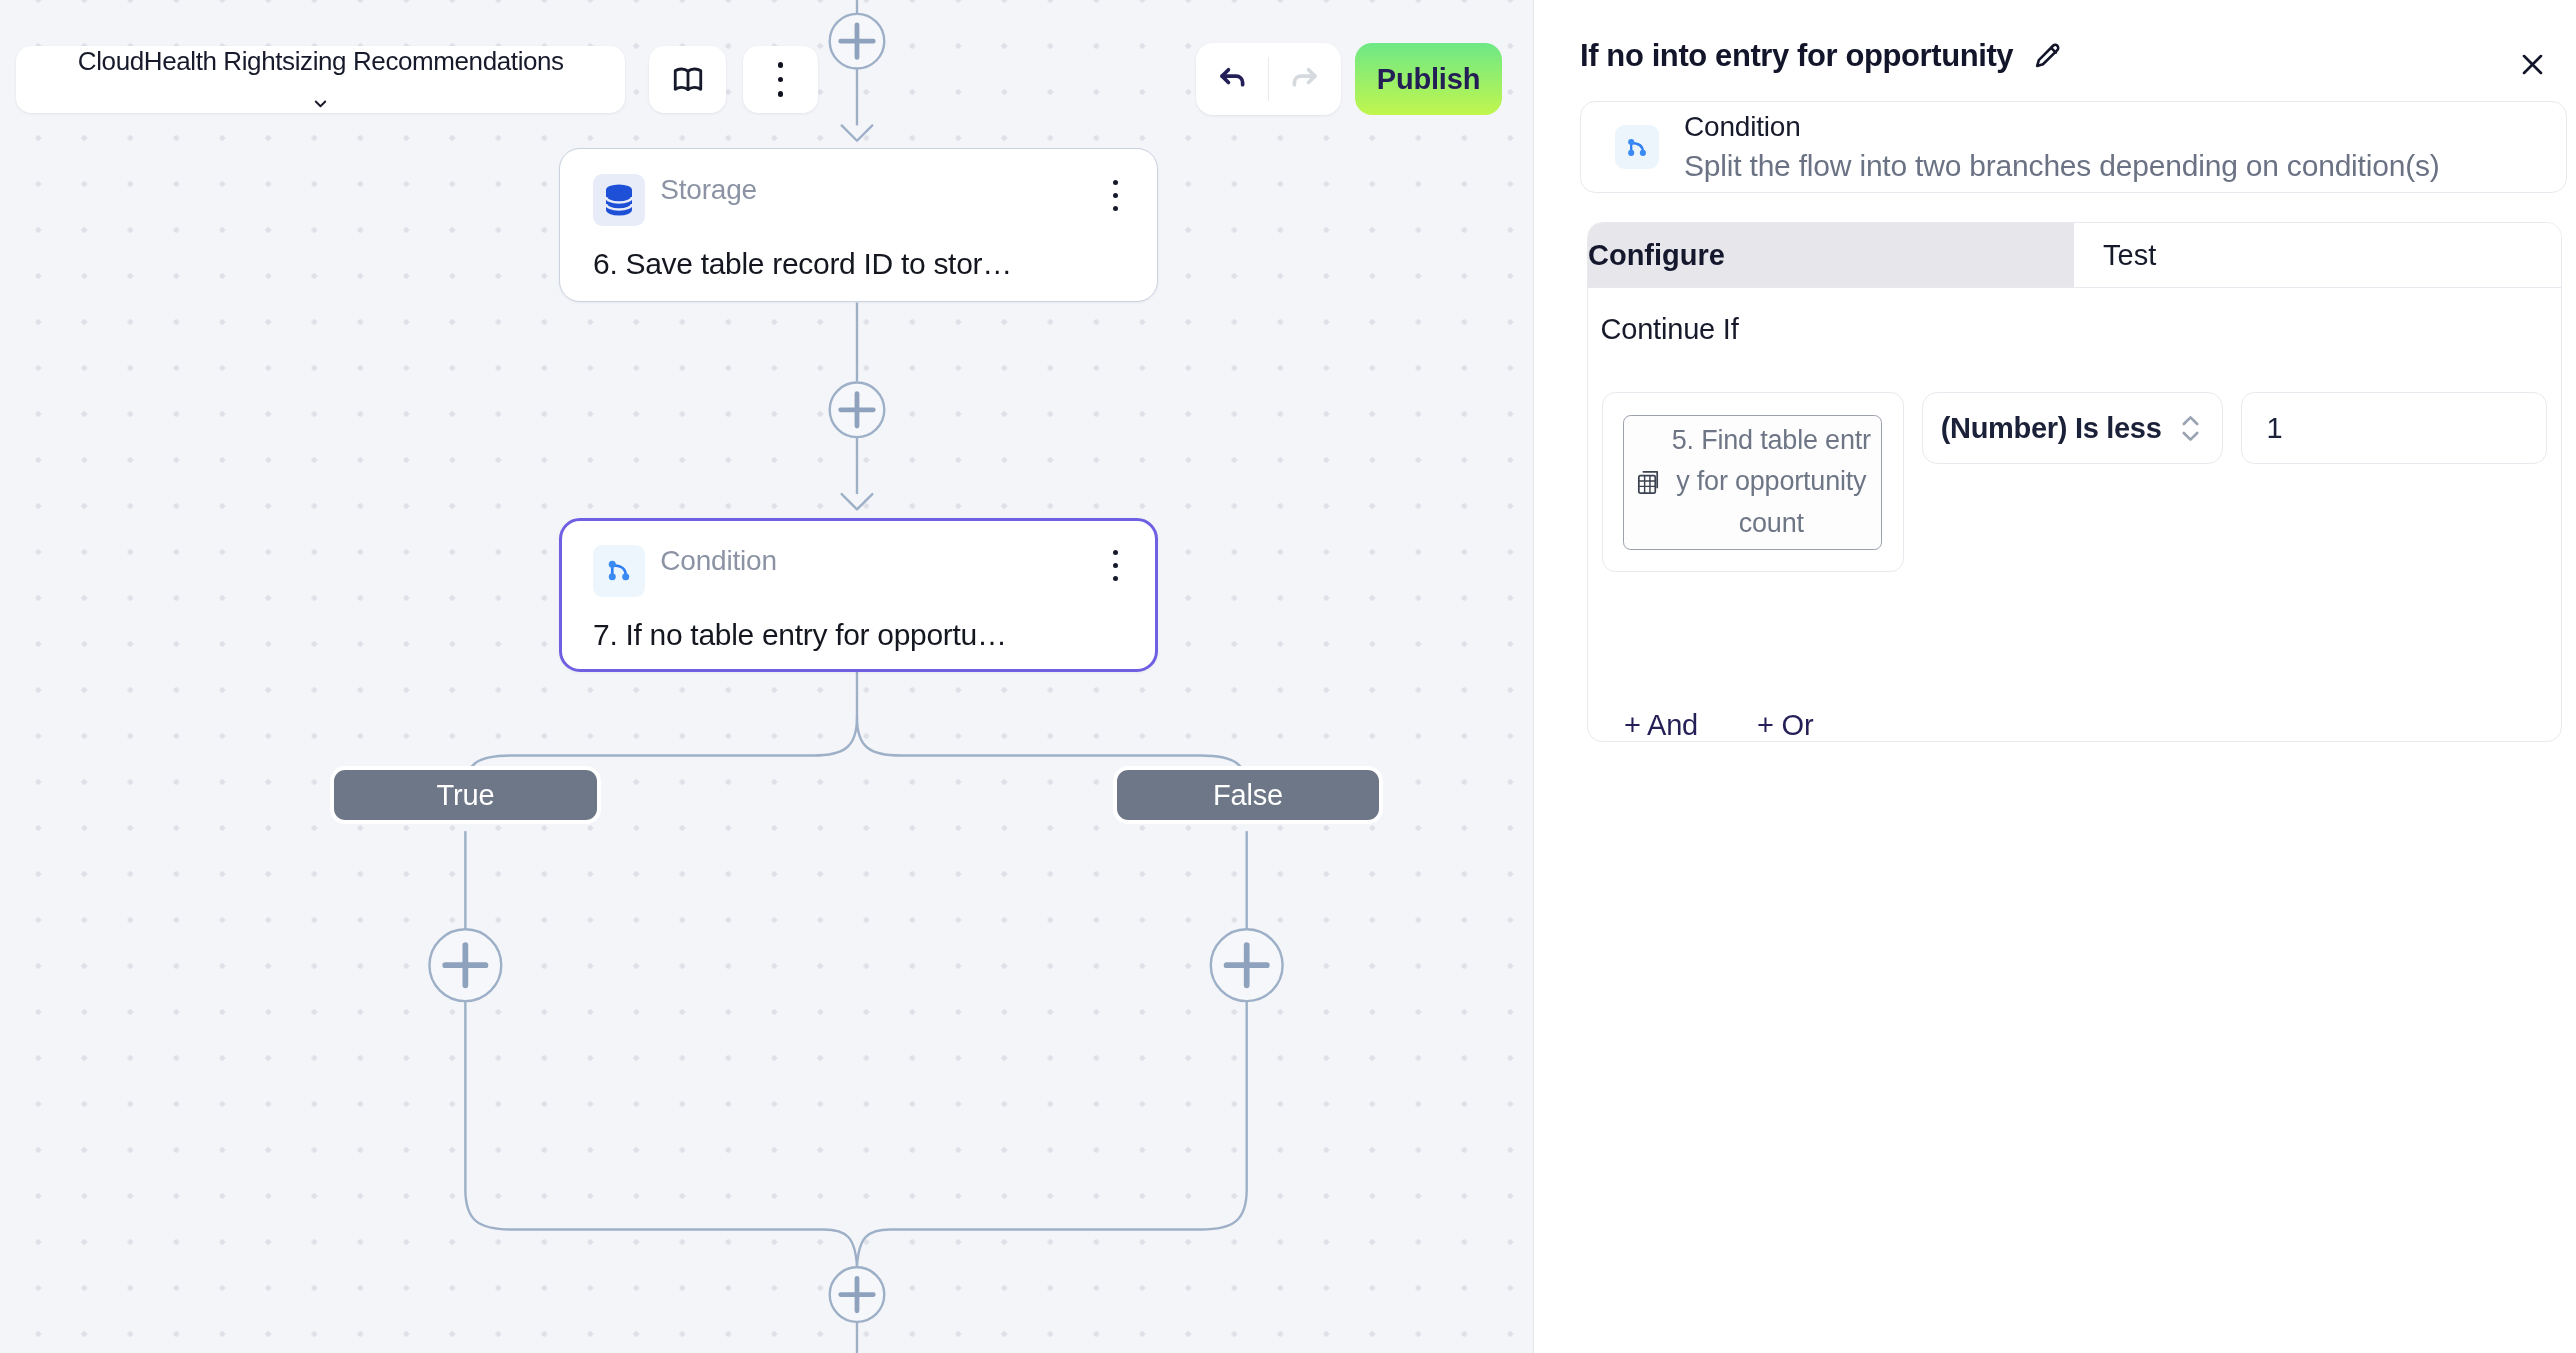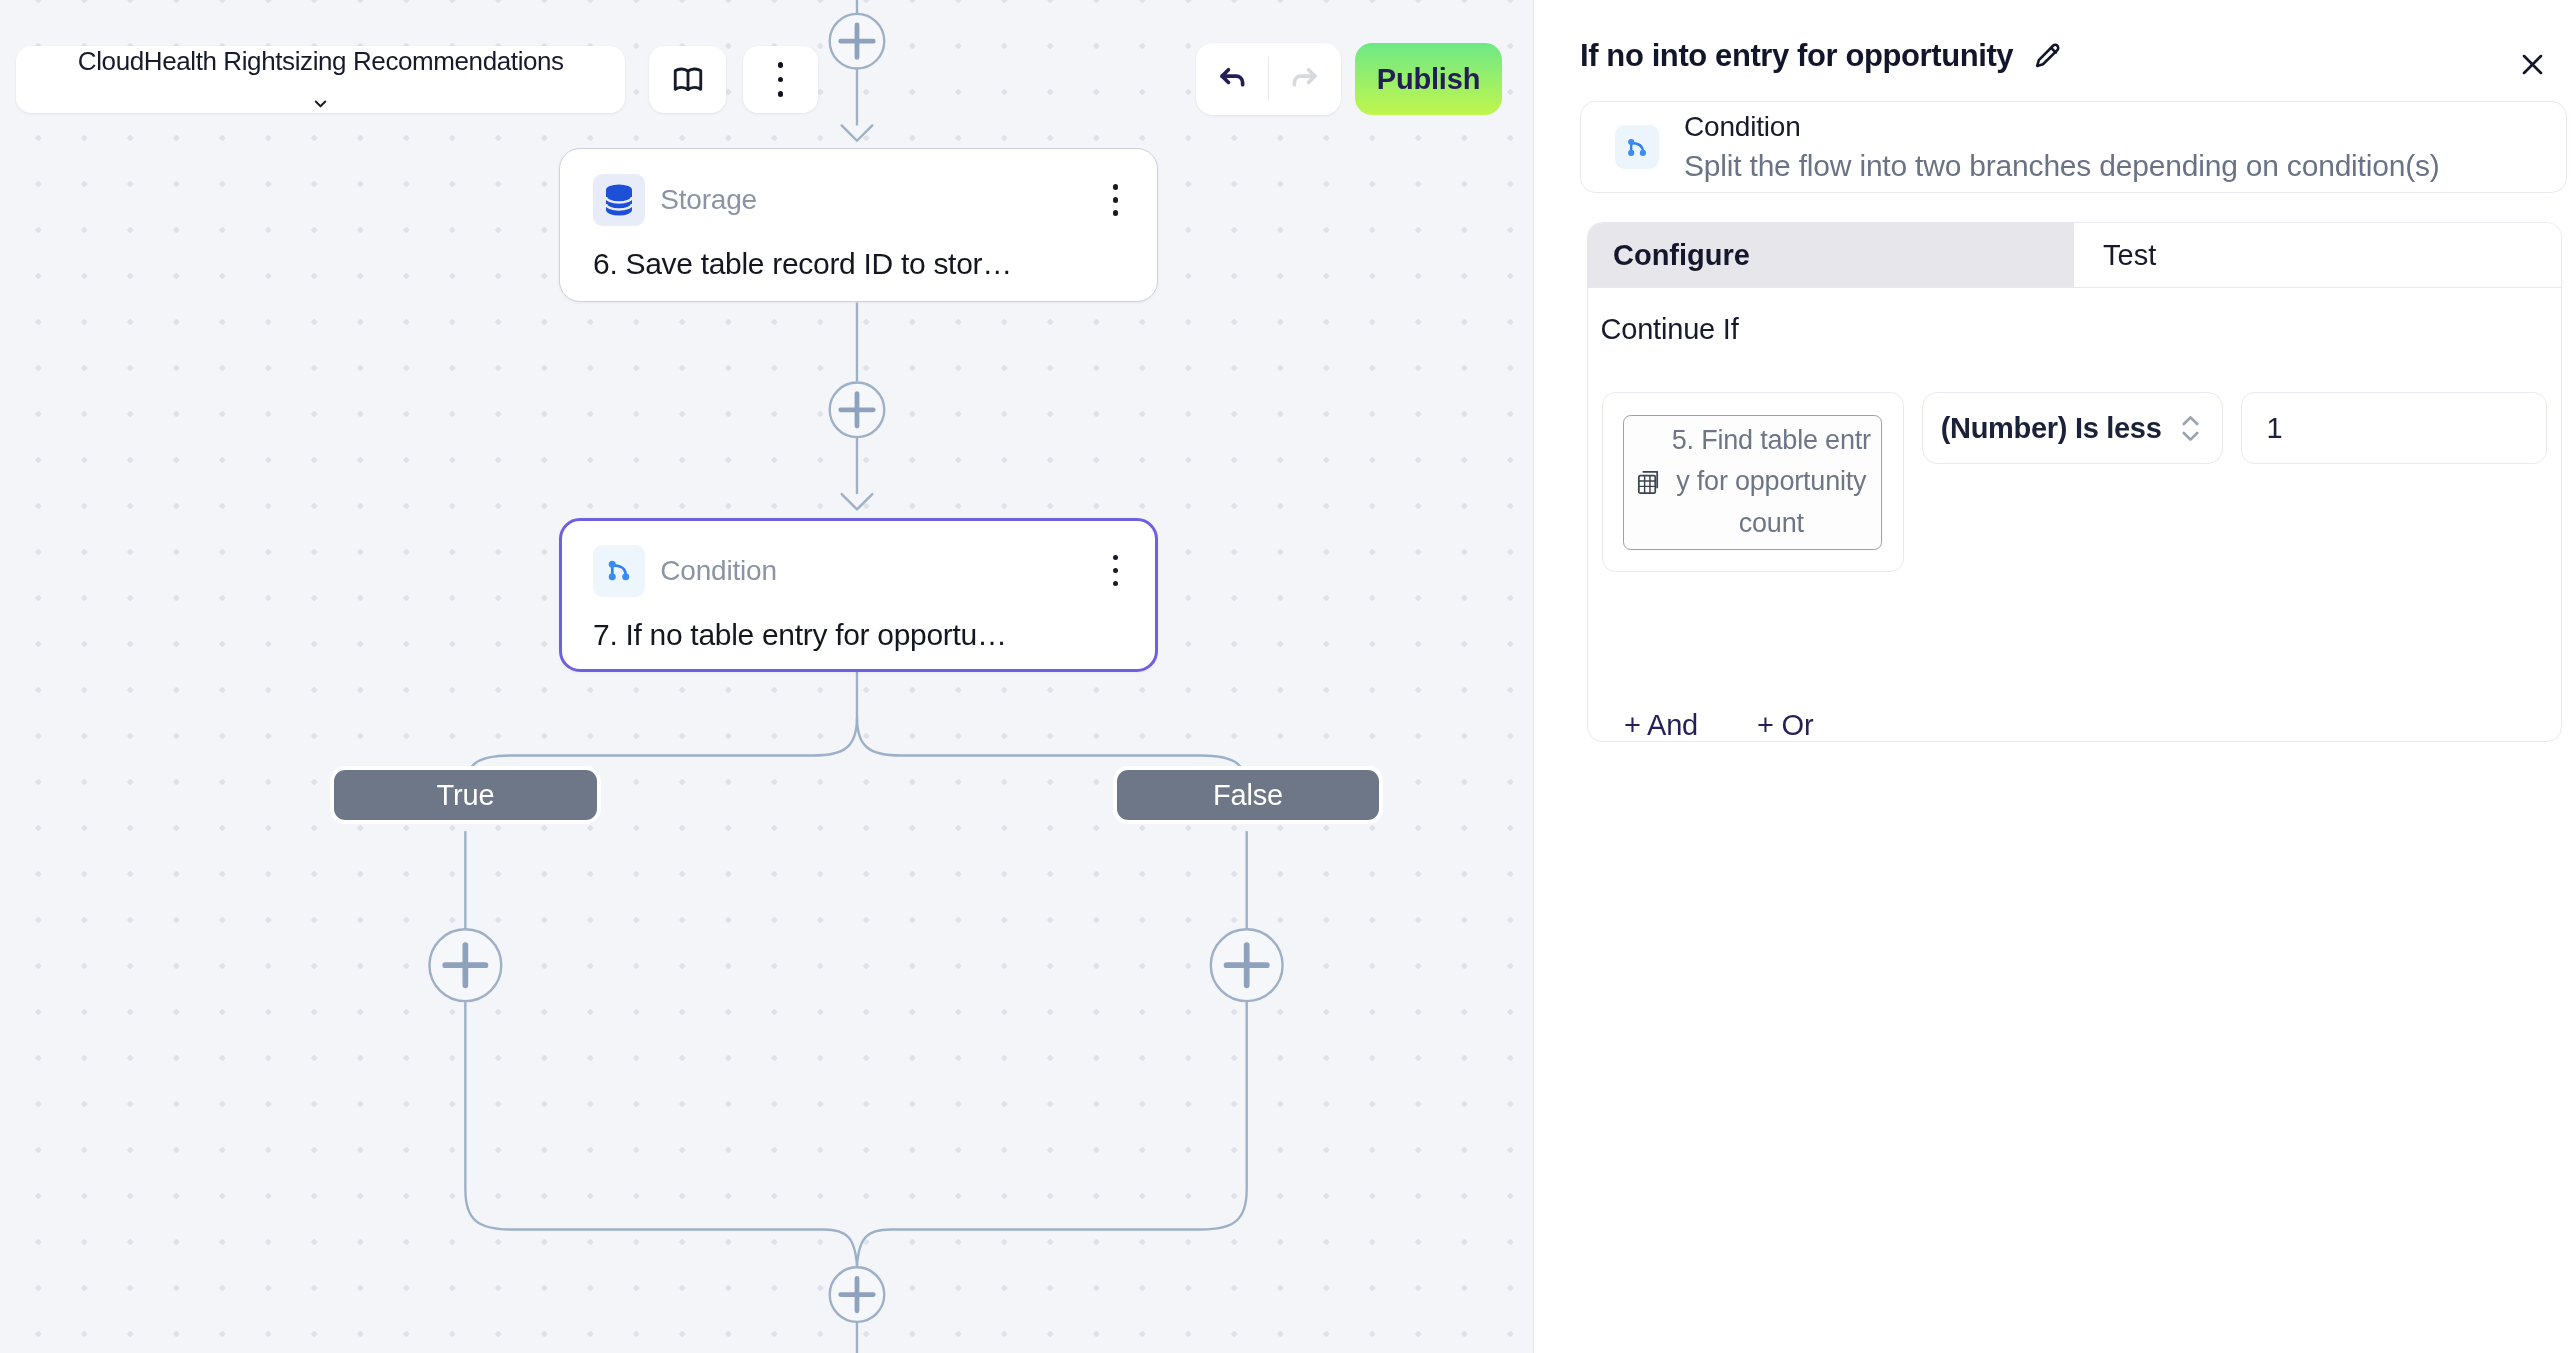--- a/index.html
+++ b/index.html
@@ -63,21 +63,21 @@
     font-family:inherit;font-size:29px;font-weight:700;color:#231e55;cursor:pointer;letter-spacing:-0.2px;
   }
 
   
   .node{
     position:absolute;left:559px;width:599px;height:154px;background:#fff;
     border:1.9px solid var(--node-border);border-radius:21px;
     padding:25px 33px 0 33px;box-shadow:0 1px 2.9px rgba(16,24,40,.05);cursor:pointer;
   }
   .node.selected{border:3.4px solid var(--selected);padding:23.5px 31px 0 31px;}
-  .node-head{display:flex;align-items:center;gap:15.3px;}
+  .node-head{display:flex;gap:15.3px;}
   .node-ico{width:52px;height:52px;border-radius:9.6px;display:flex;align-items:center;justify-content:center;}
   .ico-storage-bg{background:#e8ecf8;}
   .ico-branch-bg{background:#ecf6fc;}
   .node-type{font-size:28px;color:var(--gray-label);letter-spacing:-0.2px;}
   .node-kebab{margin-left:auto;cursor:pointer;padding:5.7px;}
   .node-kebab i{width:5.3px;height:5.3px;background:#171a2b;}
   .node-kebab{display:flex;flex-direction:column;gap:7.7px;align-items:center;}
   .node-kebab i{border-radius:50%;display:block;}
   .node-title{margin-top:21px;font-size:30px;font-weight:500;color:#14171f;letter-spacing:-0.3px;white-space:nowrap;overflow:hidden;}
 
@@ -106,21 +106,21 @@
   .step-ico{width:44px;height:44px;border-radius:9.6px;background:#ecf5fb;display:flex;align-items:center;justify-content:center;flex:none;}
   .step-name{font-size:28px;font-weight:500;color:#171a2b;letter-spacing:-0.2px;}
   .step-desc{font-size:30px;color:var(--gray-desc);margin-top:5.7px;letter-spacing:-0.2px;}
 
   .tab-card{
     position:absolute;left:53px;top:222px;width:975px;height:520px;
     border:1.4px solid var(--border-soft);border-radius:15.3px;overflow:hidden;background:#fff;
   }
   .tab-bar{display:flex;height:65px;border-bottom:1.4px solid var(--border-soft);}
   .tab{display:flex;align-items:center;font-size:29px;cursor:pointer;}
-  .tab--active{width:486px;background:#e6e6eb;font-weight:600;color:#15182d;padding-left:25px;border-top-left-radius:13.4px;}
+  .tab--active{width:486px;background:#e6e6eb;font-weight:600;color:#15182d;border-top-left-radius:13.4px;}
   .tab--idle{flex:1;background:#fff;color:#171a2b;padding-left:29px;font-weight:400;}
 
   .tab-content{padding:25px 11.5px 0 11.5px;position:relative;height:453px;}
   .section-label{font-size:29px;color:#171a2b;margin-left:1px;letter-spacing:-0.2px;}
 
   .cond-row{display:flex;gap:18px;margin-top:46px;align-items:flex-start;padding:0 2.9px;}
   .datapill-wrap{
     width:305px;height:180px;border:1.4px solid var(--border-soft);border-radius:13.4px;background:#fff;
     display:flex;align-items:center;justify-content:center;cursor:pointer;
   }

